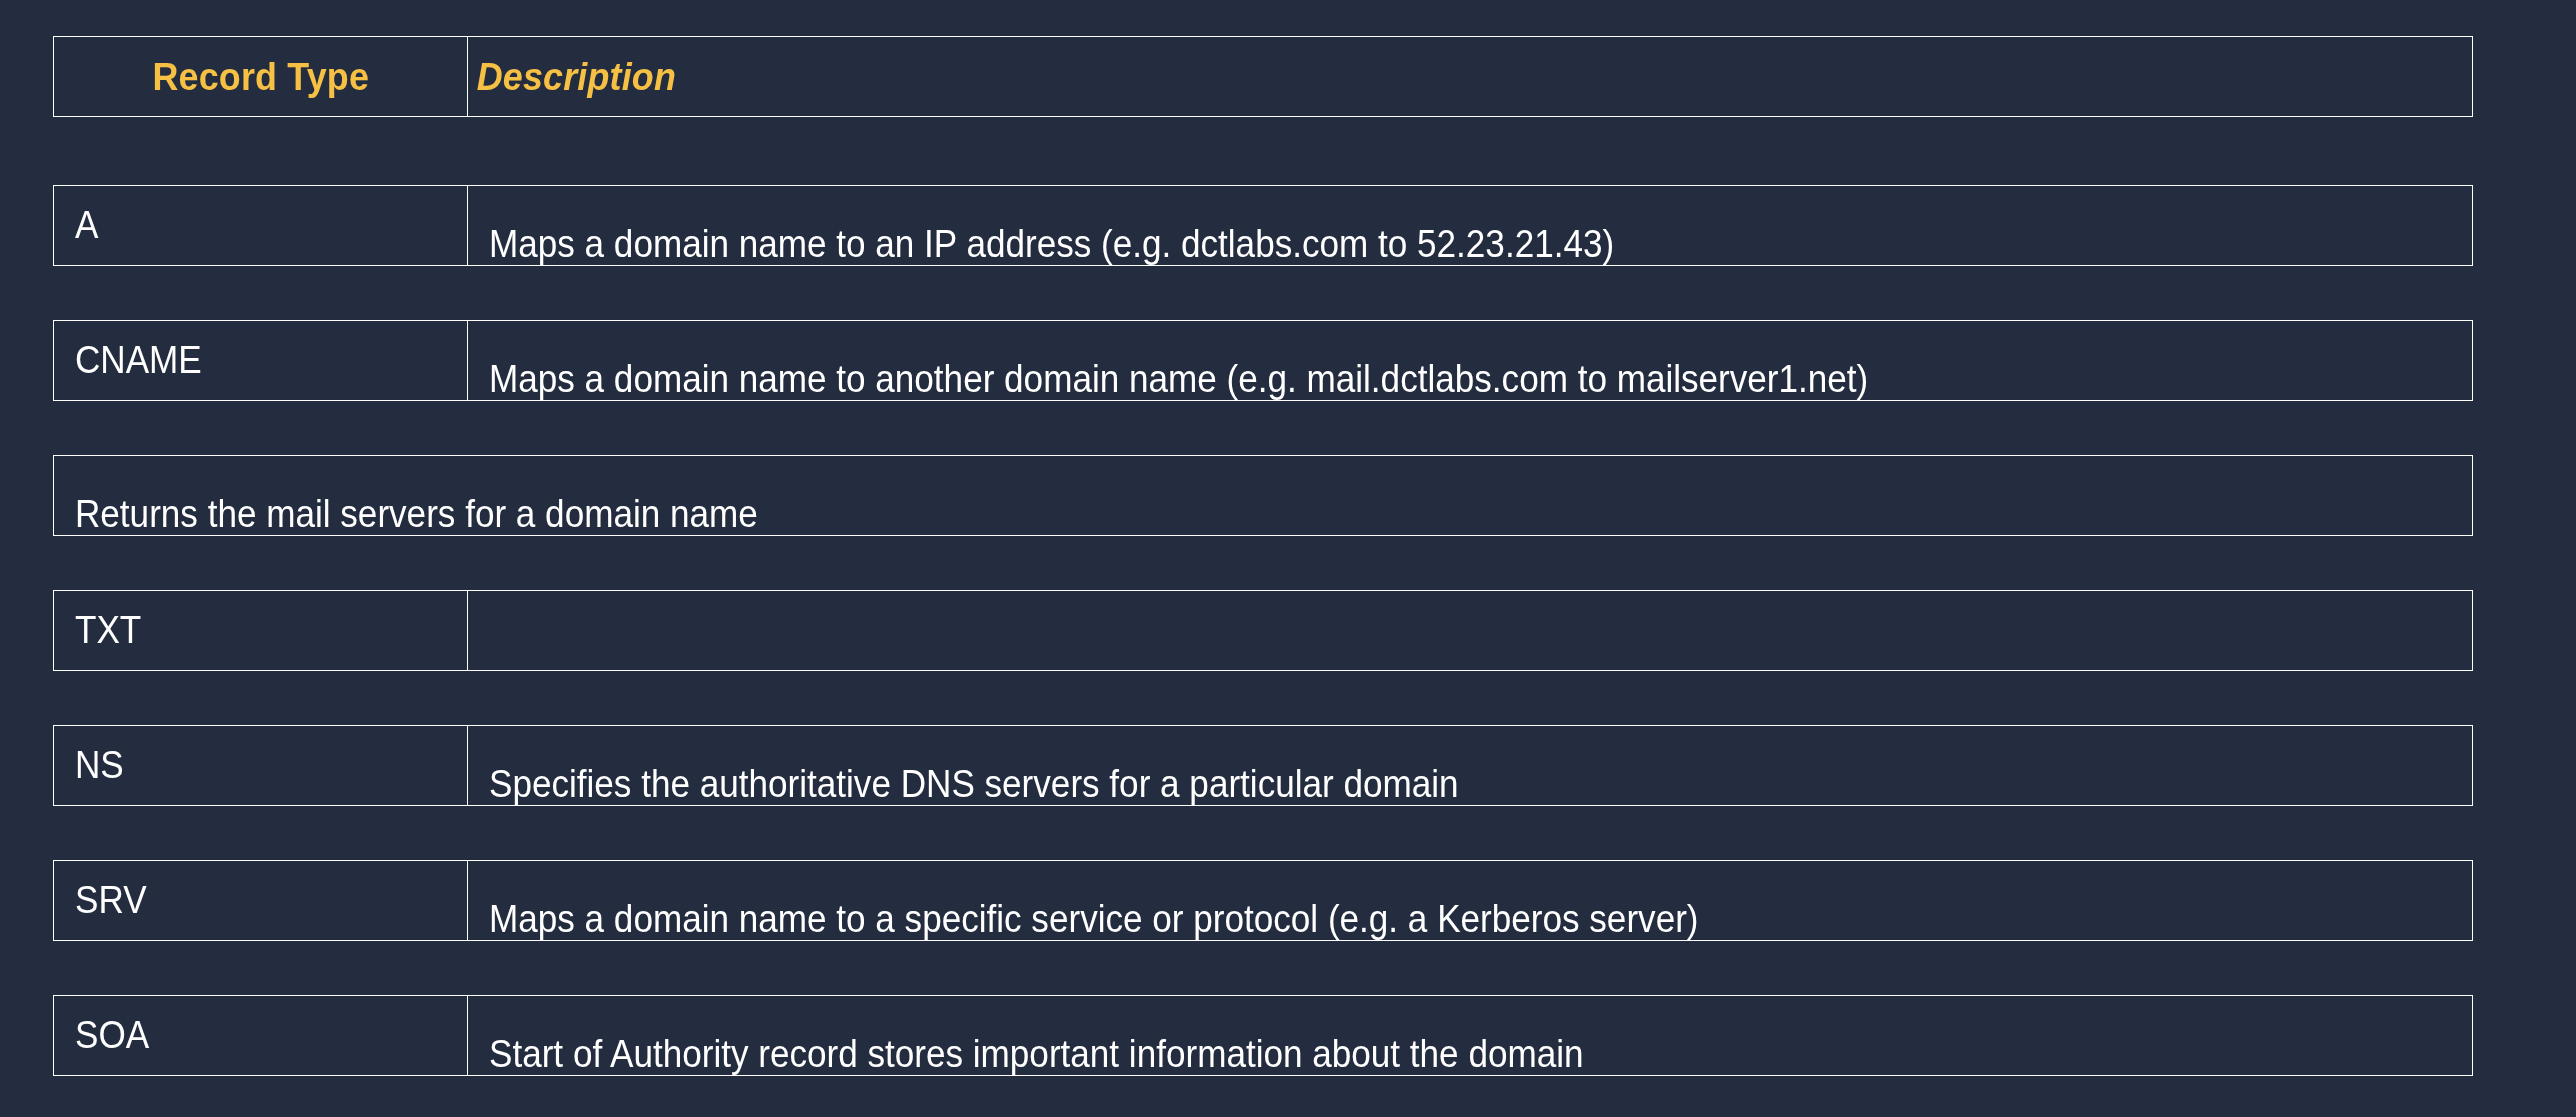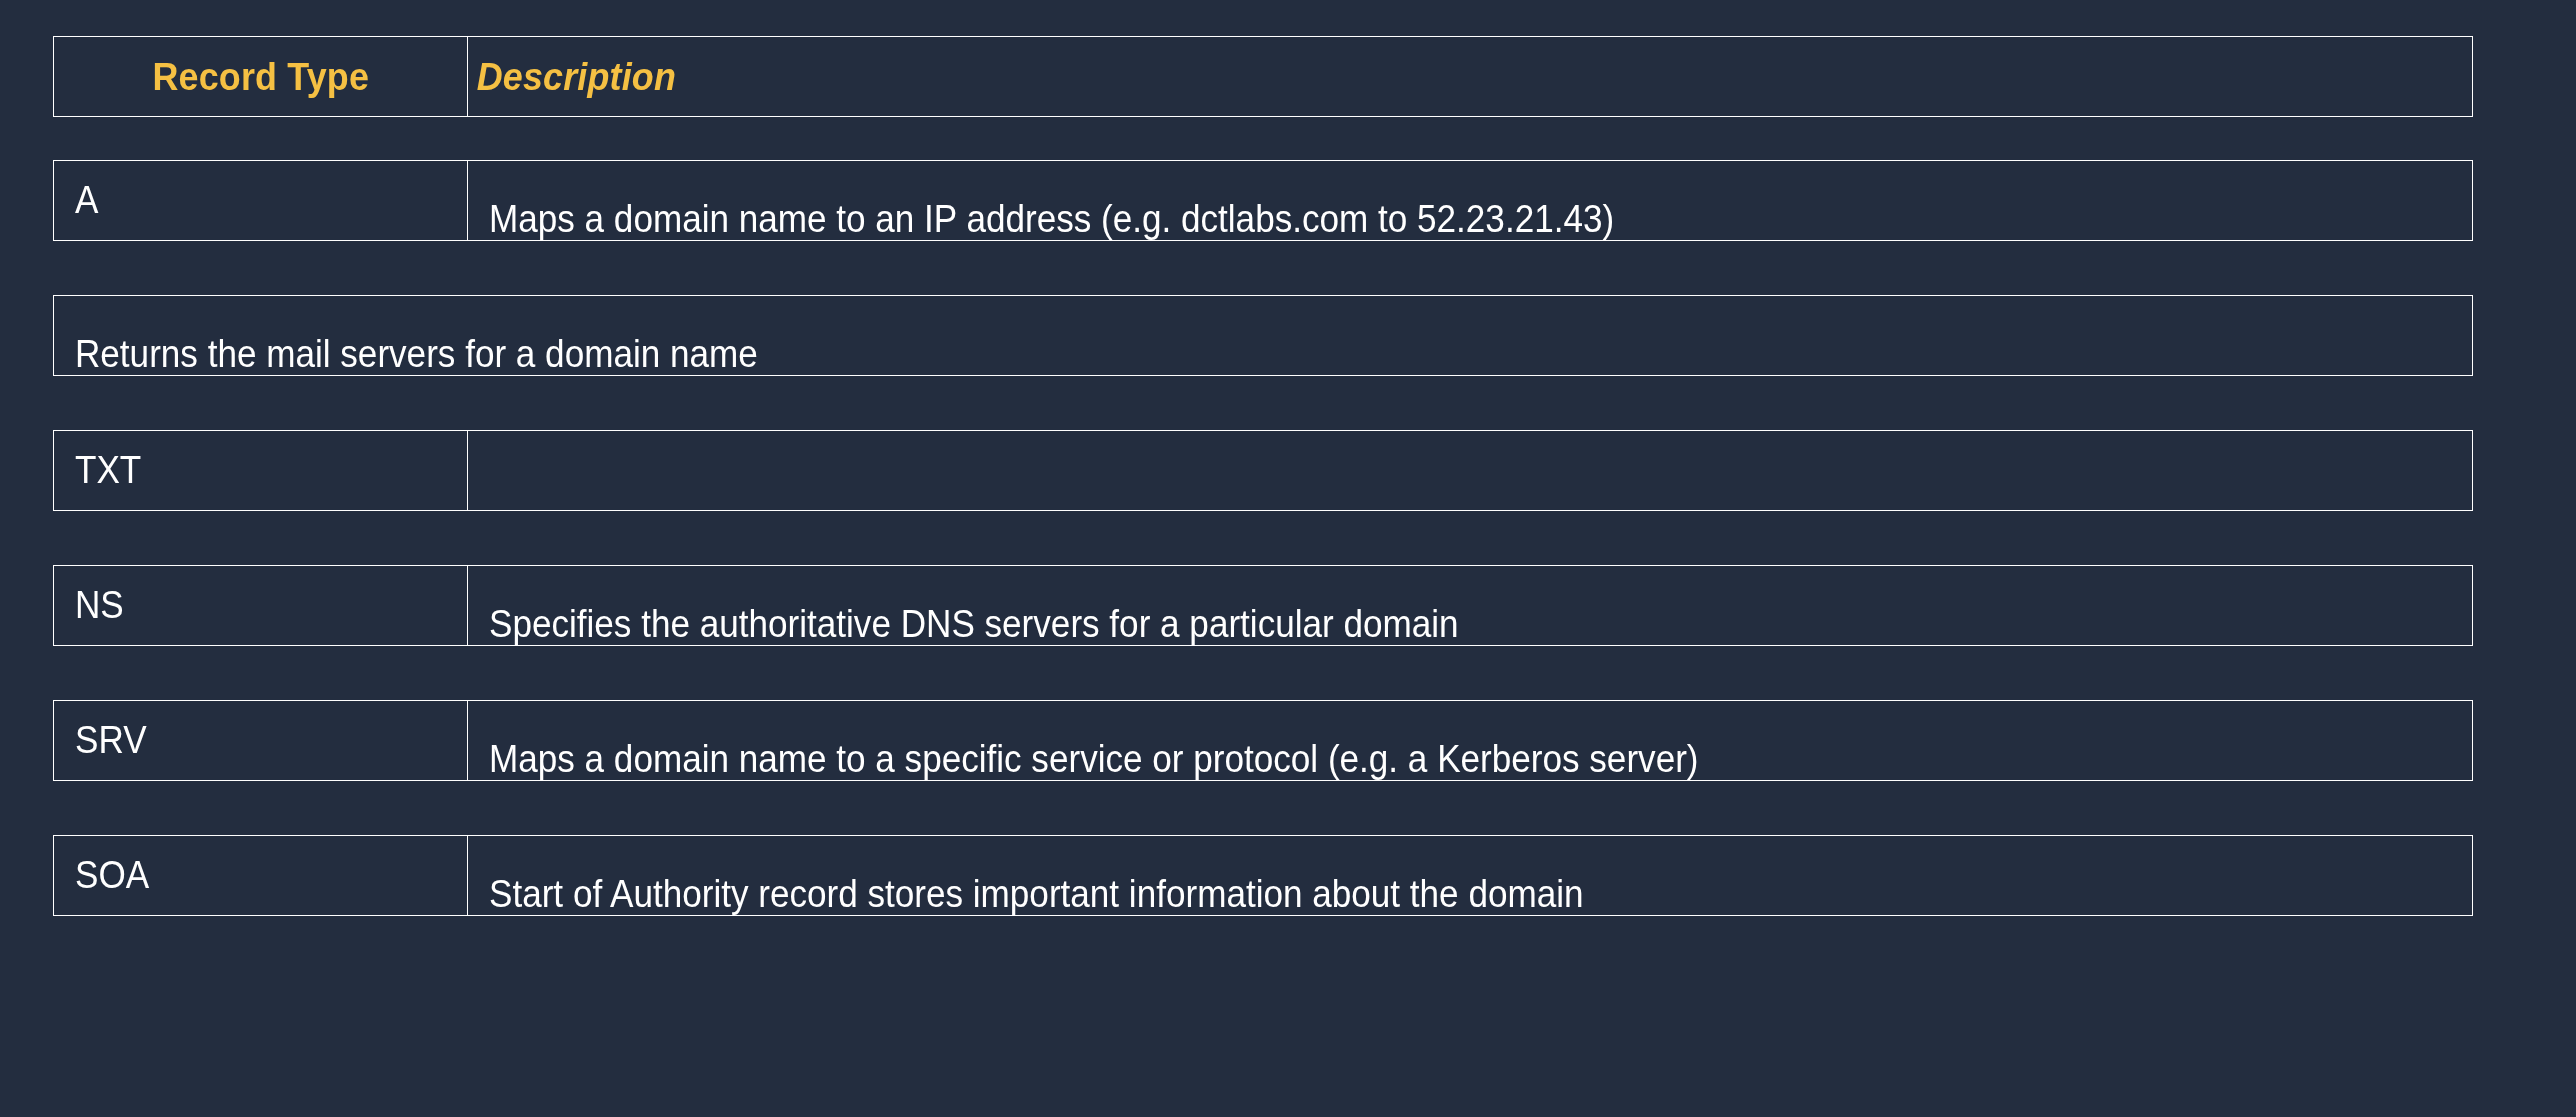--- a/index.html
+++ b/index.html
@@ -28,21 +28,21 @@
     top: 36px;
     width: 2420px;
   }
 
   
   .header-row {
     display: flex;
     height: 81px;
     border: 1.9px solid #ffffff;
     box-sizing: border-box;
-    margin-bottom: 43px;
+    margin-bottom: 68px;
     width: 2420px;
   }
   .header-cell-type {
     width: 414px;
     flex: 0 0 414px;
     border-right: 1.9px solid #ffffff;
     box-sizing: border-box;
     display: flex;
     align-items: center;
     justify-content: center;
@@ -122,20 +122,28 @@
 
     <div class="row">
       <div class="cell-type">
         <span class="cell-text">A</span>
       </div>
       <div class="cell-desc">
         <span class="cell-text">Maps a domain name to an IP address (e.g. dctlabs.com to 52.23.21.43)</span>
       </div>
     </div>
 
+    <div class="row">
+      <div class="cell-type">
+        <span class="cell-text">CNAME</span>
+      </div>
+      <div class="cell-desc">
+        <span class="cell-text">Maps a domain name to another domain name (e.g. mail.dctlabs.com to mailserver1.net)</span>
+      </div>
+    </div>
 
     <div class="row">
       <div class="cell-desc">
         <span class="cell-text">Returns the mail servers for a domain name</span>
       </div>
     </div>
 
     <div class="row">
       <div class="cell-type">
         <span class="cell-text">TXT</span>

